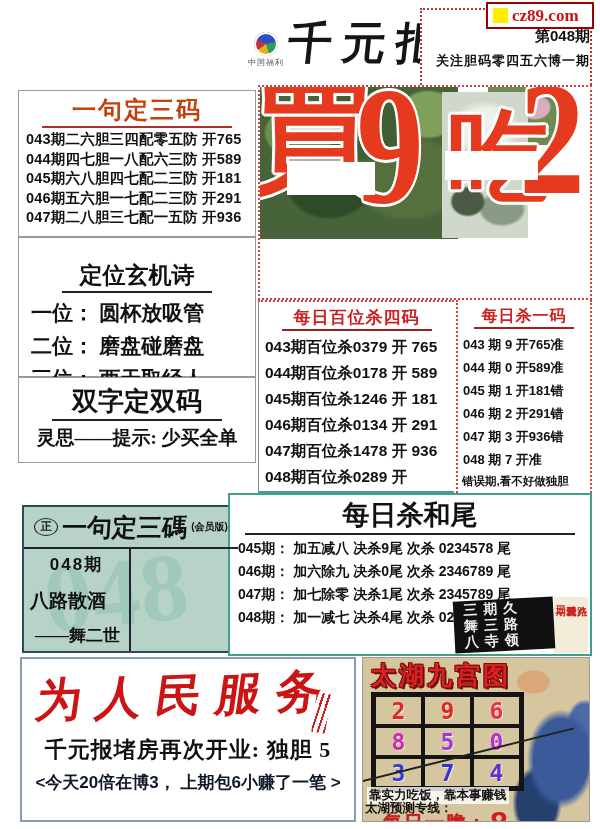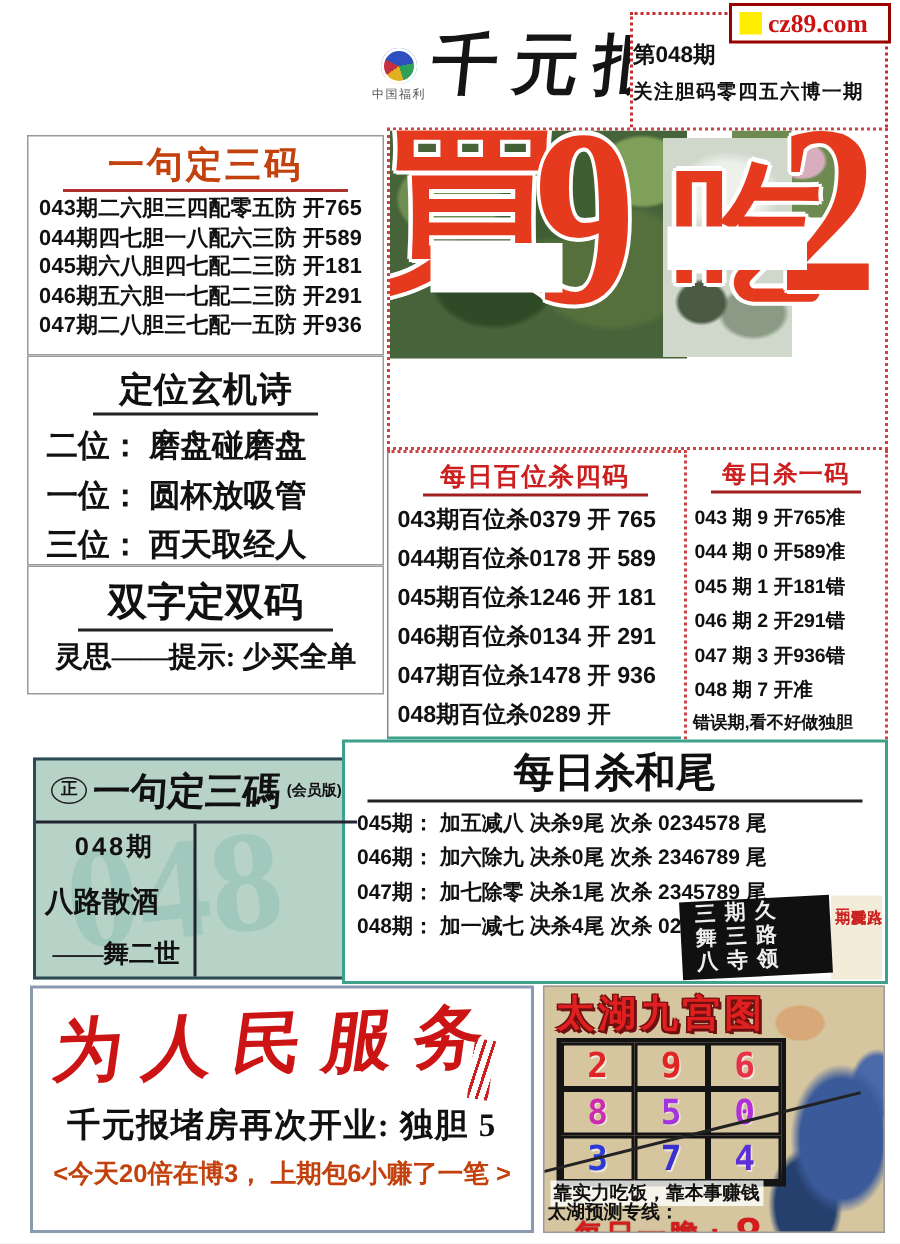--- a/index.html
+++ b/index.html
@@ -10,21 +10,21 @@
   
   .brand{left:248px;top:22px;display:flex;align-items:flex-start;}
   .emblem-wrap{display:flex;flex-direction:column;align-items:center;margin-top:10px;}
   .emblem{width:24px;height:24px;border-radius:50%;
           background:conic-gradient(#2d4fc0 0 22%,#2fa057 22% 45%,#e0b020 45% 65%,#c43040 65% 82%,#2d4fc0 82% 100%);
           box-shadow:0 0 0 2px #fff inset;}
   .emblem-sub{font-size:8px;color:#555;margin-top:1px;letter-spacing:1px;}
   .brand-name{font-family:"Liberation Serif",serif;font-weight:bold;font-size:44px;line-height:1;
               letter-spacing:10px;transform:skewX(-6deg);color:#151515;margin-left:4px;}
   .issue-box{left:420px;top:8px;width:168px;height:76px;border:2px dotted #c03030;background:#fff;
-             display:flex;flex-direction:column;align-items:flex-start;justify-content:center;gap:6px;}
+             display:flex;flex-direction:column;align-items:flex-end;justify-content:center;gap:6px;}
   .issue-no{font-size:15px;font-weight:bold;}
   .issue-note{font-size:13px;font-weight:bold;letter-spacing:1px;}
   .cz-badge{left:486px;top:2px;width:108px;height:27px;background:#fff;border:2px solid #990000;
             display:flex;align-items:center;padding:0 5px;gap:4px;box-sizing:border-box;z-index:30;}
   .cz-sq{width:15px;height:15px;background:#ffee00;}
   .cz-text{font-family:"Liberation Serif",serif;font-weight:bold;font-size:17px;color:#cc1111;}
 
   
   .banner{left:258px;top:85px;width:334px;height:215px;border:2px dotted #cc4444;background:#fff;overflow:hidden;box-sizing:border-box;}
   .photoA{left:0;top:0;width:198px;height:152px;
@@ -50,21 +50,21 @@
   .wr1{left:27px;top:75px;width:88px;height:33px;}
   .wr2{left:185px;top:64px;width:93px;height:29px;}
 
   
   .lbox{left:18px;width:238px;background:#fff;border:1px solid #9a9a9a;box-sizing:border-box;}
   .boxA{top:90px;height:147px;}
   .boxA-title{width:190px;margin:3px auto 2px auto;text-align:center;font-size:24px;font-weight:bold;
               color:#c2410c;border-bottom:2px solid #b03030;font-family:"Liberation Serif",serif;letter-spacing:2px;}
   .boxA-row{font-size:14.5px;font-weight:bold;line-height:19.5px;padding-left:7px;letter-spacing:0.2px;}
   .boxB{top:237px;height:140px;}
-  .boxB-title{width:150px;margin:6px auto 4px auto;text-align:center;font-size:23px;font-weight:bold;
+  .boxB-title{width:150px;margin:22px auto 4px auto;text-align:center;font-size:23px;font-weight:bold;
               border-bottom:2px solid #222;font-family:"Liberation Serif",serif;}
   .boxB-row{font-size:21px;font-weight:bold;line-height:33px;padding-left:12px;font-family:"Liberation Serif",serif;}
   .boxC{top:377px;height:86px;}
   .boxC-title{width:170px;margin:6px auto 4px auto;text-align:center;font-size:26px;font-weight:bold;
               border-bottom:2px solid #222;font-family:"Liberation Serif",serif;}
   .boxC-row{font-size:19px;font-weight:bold;text-align:center;font-family:"Liberation Serif",serif;}
 
   
   .boxD{left:22px;top:505px;width:218px;height:148px;background:#b7d2c7;border:2px solid #2c4a56;box-sizing:border-box;overflow:hidden;}
   .boxD-wm{position:absolute;left:20px;top:30px;font-size:96px;font-weight:bold;color:#8fc0b2;opacity:.55;
@@ -106,21 +106,21 @@
   .stamp-red span{writing-mode:vertical-rl;font-size:10px;font-weight:bold;color:#cc2222;font-family:"Liberation Serif",serif;line-height:10px;}
 
   
   .service{left:20px;top:657px;width:336px;height:165px;background:#fff;border:2px solid #8a9ab0;box-sizing:border-box;overflow:hidden;}
   .callig{position:absolute;left:14px;top:6px;font-family:"Liberation Serif",serif;font-weight:bold;font-size:46px;
           color:#cc1414;letter-spacing:14px;transform:rotate(-2deg) skewX(-10deg);white-space:nowrap;}
   .flourish{position:absolute;right:26px;top:34px;width:14px;height:40px;
             background:repeating-linear-gradient(100deg,#cc2020 0 2px,transparent 2px 6px);transform:rotate(8deg);}
   .svc-line1{position:absolute;left:0;top:76px;width:100%;text-align:center;font-family:"Liberation Serif",serif;
              font-weight:bold;font-size:22px;letter-spacing:1px;}
-  .svc-line2{position:absolute;left:0;top:112px;width:100%;text-align:center;color:#c2410c;font-weight:bold;font-size:17px;}
+  .svc-line2{position:absolute;left:0;top:112px;width:100%;text-align:center;color:#0f172a;font-weight:bold;font-size:17px;}
 
   
   .taihu{left:362px;top:657px;width:228px;height:165px;background:#d6c6a0;border:1px solid #9a9a9a;box-sizing:border-box;overflow:hidden;}
   .painting{position:absolute;right:-14px;top:-4px;width:120px;height:175px;
     background:radial-gradient(28px 20px at 42% 16%,#d8a878 0 55%,transparent 62%),
                radial-gradient(55px 80px at 65% 60%,#3a5a9a 0 50%,transparent 62%),
                radial-gradient(40px 60px at 45% 85%,#26406e 0 50%,transparent 62%),
                radial-gradient(30px 40px at 85% 40%,#4a6aa8 0 50%,transparent 62%),transparent;}
   .taihu-title{position:absolute;left:8px;top:1px;font-size:25px;font-weight:bold;color:#e02020;letter-spacing:3px;
                font-family:"Liberation Serif",serif;
@@ -177,22 +177,22 @@
     <div class="boxA-title">一句定三码</div>
     <div class="boxA-row">043期二六胆三四配零五防 开765</div>
     <div class="boxA-row">044期四七胆一八配六三防 开589</div>
     <div class="boxA-row">045期六八胆四七配二三防 开181</div>
     <div class="boxA-row">046期五六胆一七配二三防 开291</div>
     <div class="boxA-row">047期二八胆三七配一五防 开936</div>
   </div>
 
   <div class="abs lbox boxB">
     <div class="boxB-title">定位玄机诗</div>
+    <div class="boxB-row">一位： 圆杯放吸管</div>
     <div class="boxB-row">二位： 磨盘碰磨盘</div>
-    <div class="boxB-row">一位： 圆杯放吸管</div>
     <div class="boxB-row">三位： 西天取经人</div>
   </div>
 
   <div class="abs lbox boxC">
     <div class="boxC-title">双字定双码</div>
     <div class="boxC-row">灵思——提示: 少买全单</div>
   </div>
 
   <div class="abs boxD">
     <div class="boxD-wm">048</div>

